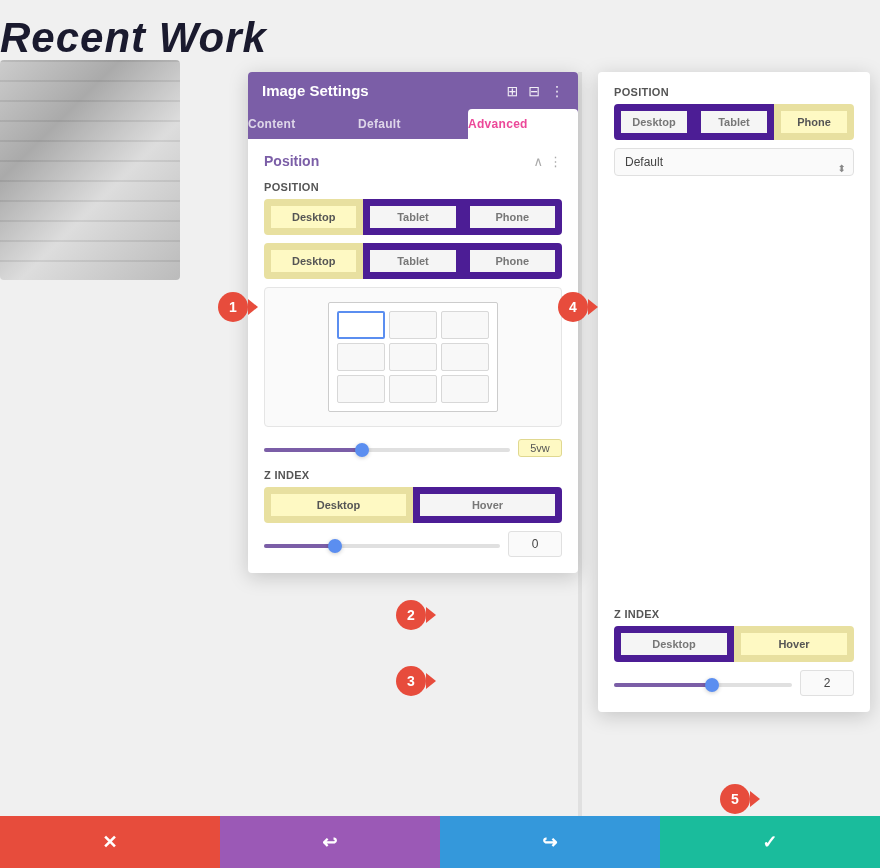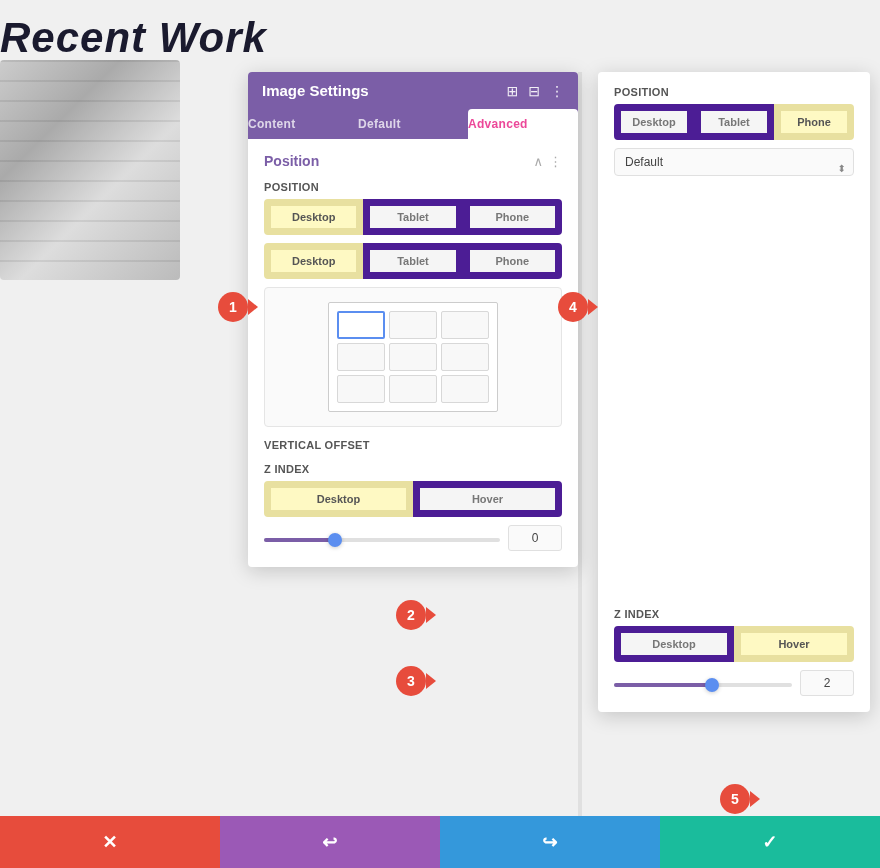--- a/index.html
+++ b/index.html
@@ -408,21 +408,29 @@
         <div class="loc-cell"></div>
         <div class="loc-cell"></div>
         <div class="loc-cell"></div>
         <div class="loc-cell"></div>
         <div class="loc-cell"></div>
         <div class="loc-cell"></div>
       </div>
     </div>
 
     <div class="slider-row">
-      <div class="field-label">Vertical Offset</div>
+      <div class="slider-value-row">
+        <div style="flex:1;position:relative;">
+          <div class="slider-track">
+            <div class="slider-fill" style="width:40%;"></div>
+            <div class="slider-thumb" style="left:40%;"></div>
+          </div>
+        </div>
+        <span class="slider-value">5vw</span>
+      </div>
     </div>
 
 
     <div class="zindex-section">
       <div class="field-label">Z Index</div>
       <div class="device-tabs">
         <div class="device-tab active">Desktop</div>
         <div class="device-tab">Hover</div>
       </div>
       <div class="slider-value-row">

